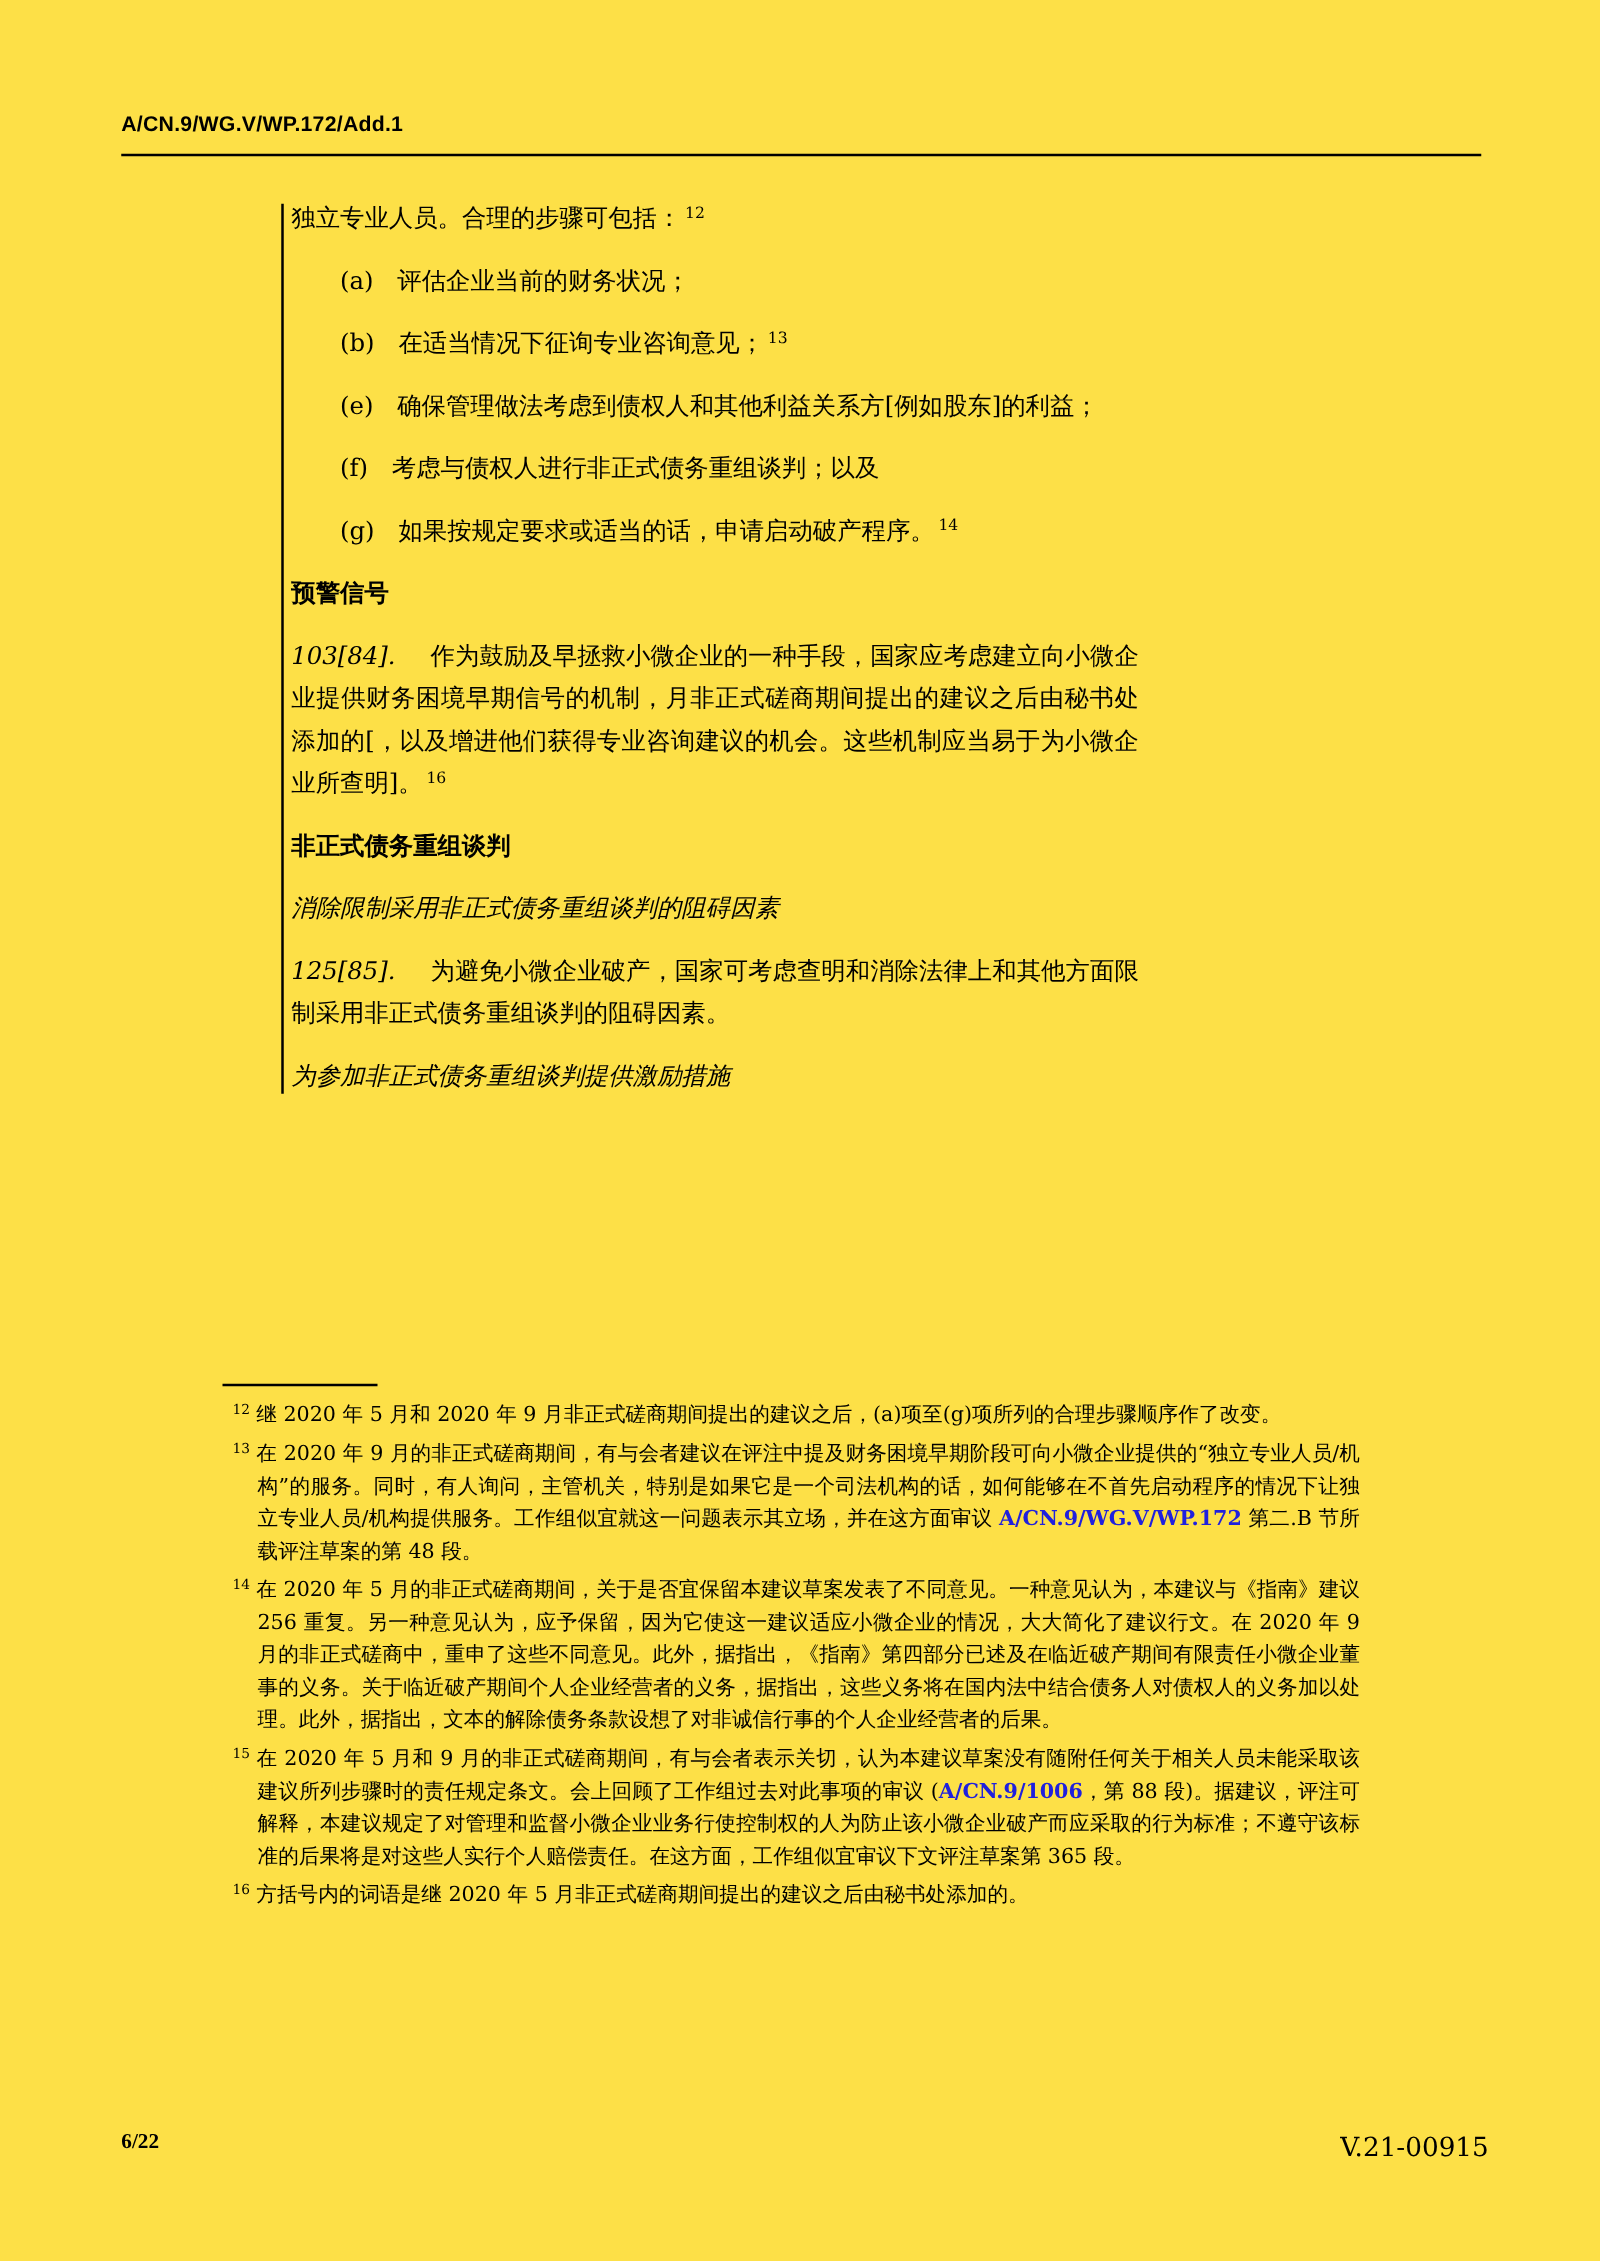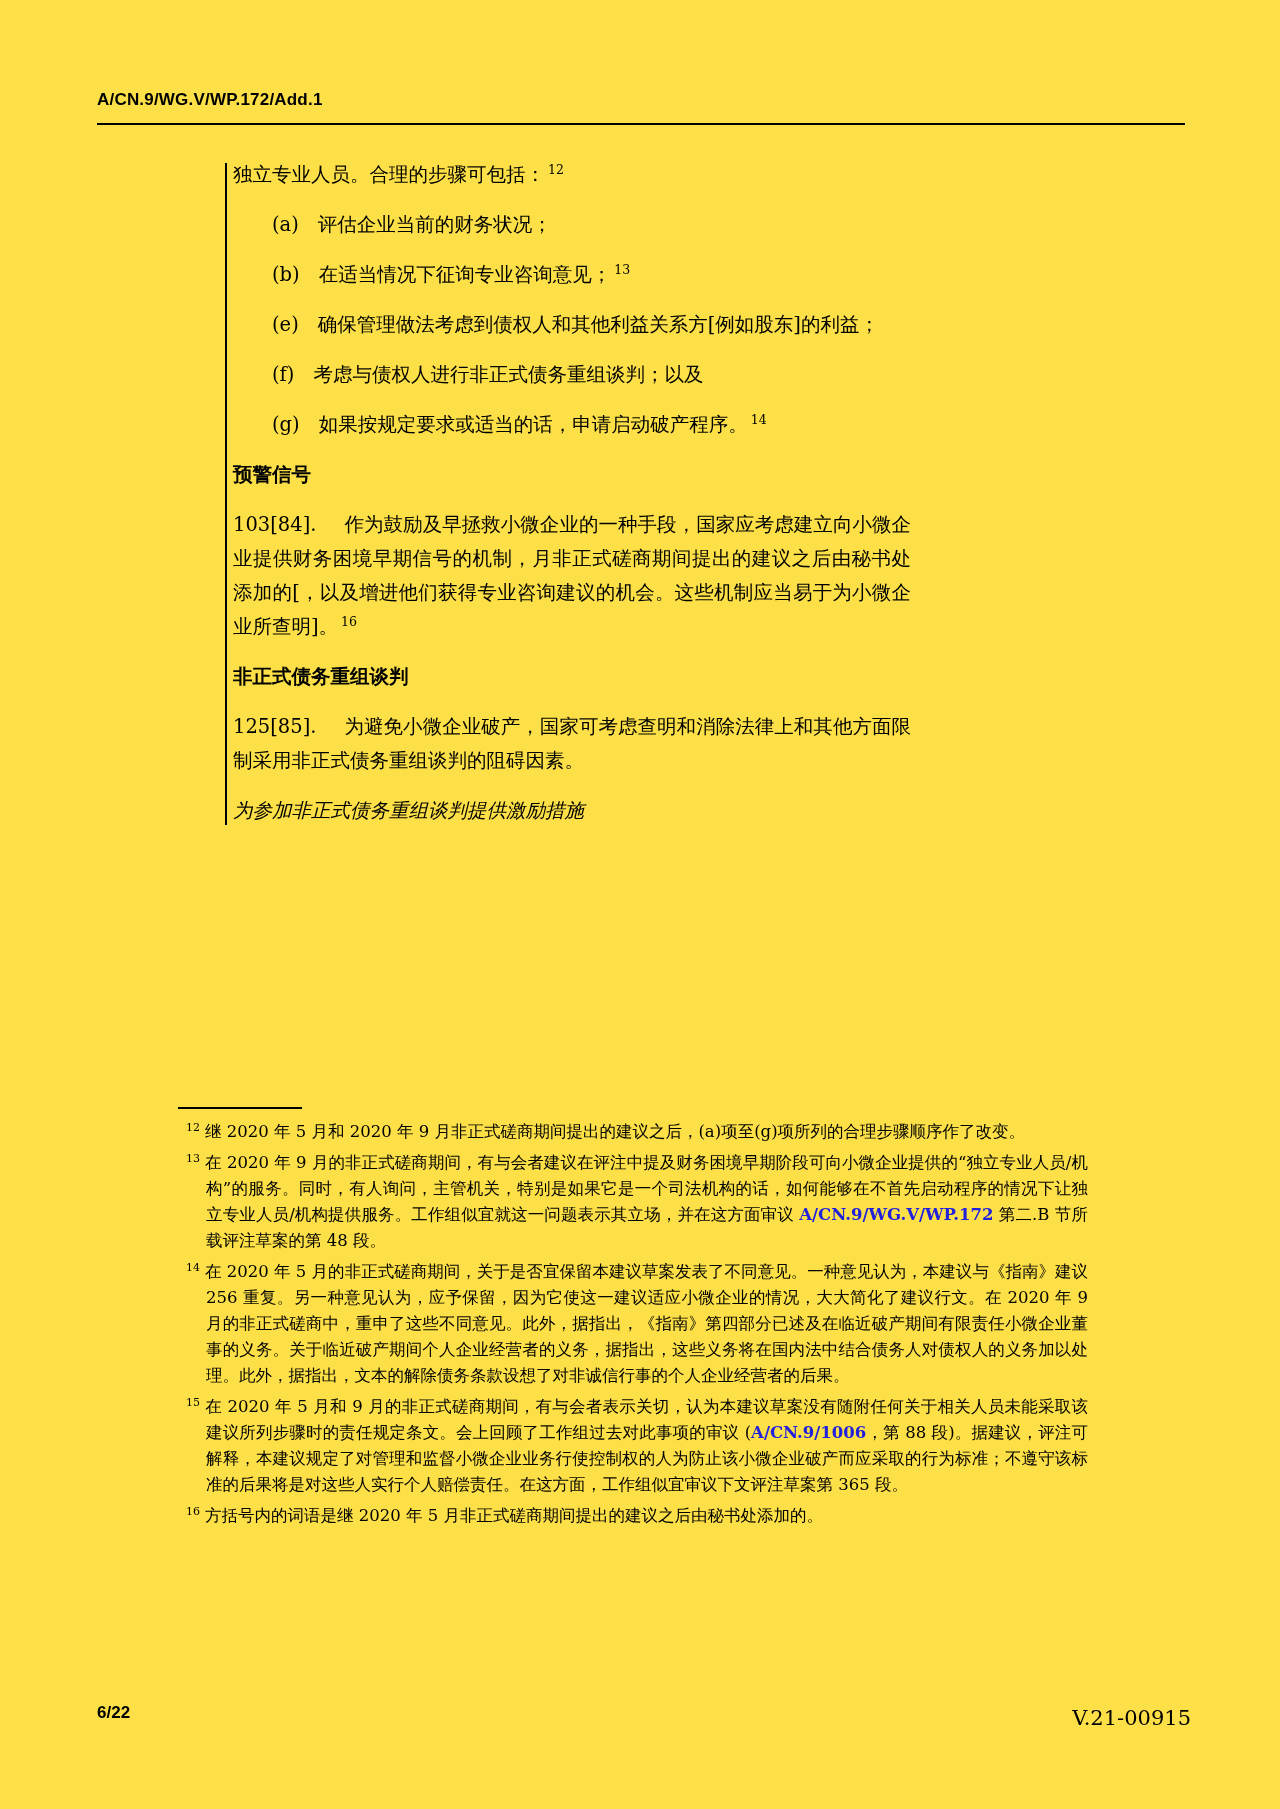--- a/index.html
+++ b/index.html
@@ -43,21 +43,21 @@
     left: -8px;
     top: 5px;
     bottom: 3px;
     width: 2px;
     background: #000000;
   }
   .body-block p { margin: 0 0 16px 0; }
   .body-block p:last-child { margin-bottom: 0; }
   .list-item { text-indent: 39px; }
   .li-label { margin-right: 19px; }
-  .para-number { margin-right: 28px; }
+  .para-number { margin-right: 28px; font-style: italic; }
   .heading { font-weight: bold; }
   .kai { font-style: italic; }
   sup.fnref {
     font-size: 12.5px;
     line-height: 0;
     vertical-align: super;
     margin-left: 3px;
   }
   .footnote-separator {
     position: absolute;
@@ -91,21 +91,21 @@
   .doc-link {
     color: #2020DD;
     font-weight: bold;
     text-decoration: none;
     cursor: pointer;
   }
   .footer-page {
     position: absolute;
     left: 97px;
     top: 1703px;
-    font-family: Liberation Sans, sans-serif;
+    font-family: Liberation Serif, serif;
     font-weight: bold;
     font-size: 17px;
   }
   .footer-job {
     position: absolute;
     right: 89px;
     top: 1706px;
     font-size: 21px;
   }
 </style>
@@ -134,20 +134,21 @@
 
     <p class="list-item"><span class="li-label">(g)</span><span>如果按规定要求或适当的话，申请启动破产程序。</span><sup class="fnref">14</sup></p>
 
 
     <p class="heading">预警信号</p>
 
     <p><span class="para-number">103[84].</span><span>作为鼓励及早拯救小微企业的一种手段，国家应考虑建立向小微企业提供财务困境早期信号的机制，月非正式磋商期间提出的建议之后由秘书处添加的[，以及增进他们获得专业咨询建议的机会。这些机制应当易于为小微企业所查明]。</span><sup class="fnref">16</sup></p>
 
     <p class="heading">非正式债务重组谈判</p>
 
+    <p class="kai">消除限制采用非正式债务重组谈判的阻碍因素</p>
 
     <p><span class="para-number">125[85].</span><span>为避免小微企业破产，国家可考虑查明和消除法律上和其他方面限制采用非正式债务重组谈判的阻碍因素。</span></p>
 
     <p class="kai">为参加非正式债务重组谈判提供激励措施</p>
   </div>
 
   <div class="footnote-separator"></div>
 
   <div class="footnotes">
     <p class="footnote"><sup class="fnnum">12</sup><span>继 2020 年 5 月和 2020 年 9 月非正式磋商期间提出的建议之后，(a)项至(g)项所列的合理步骤顺序作了改变。</span><span class="doc-link"></span><span></span></p>

